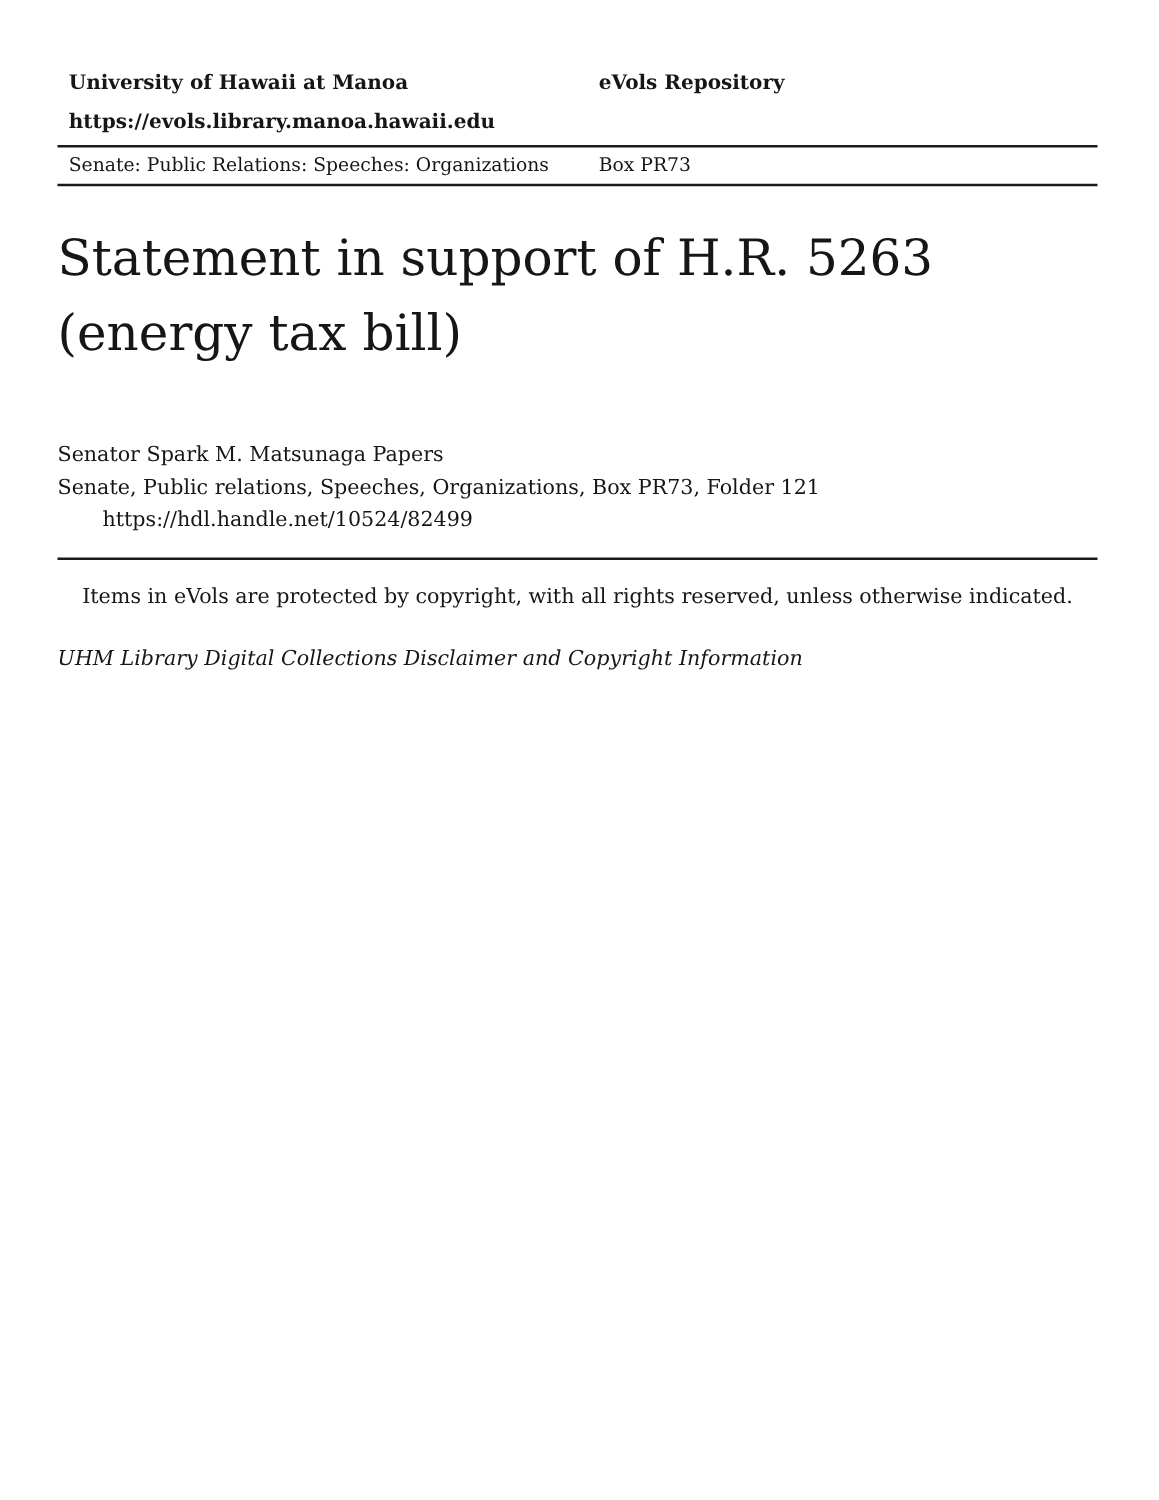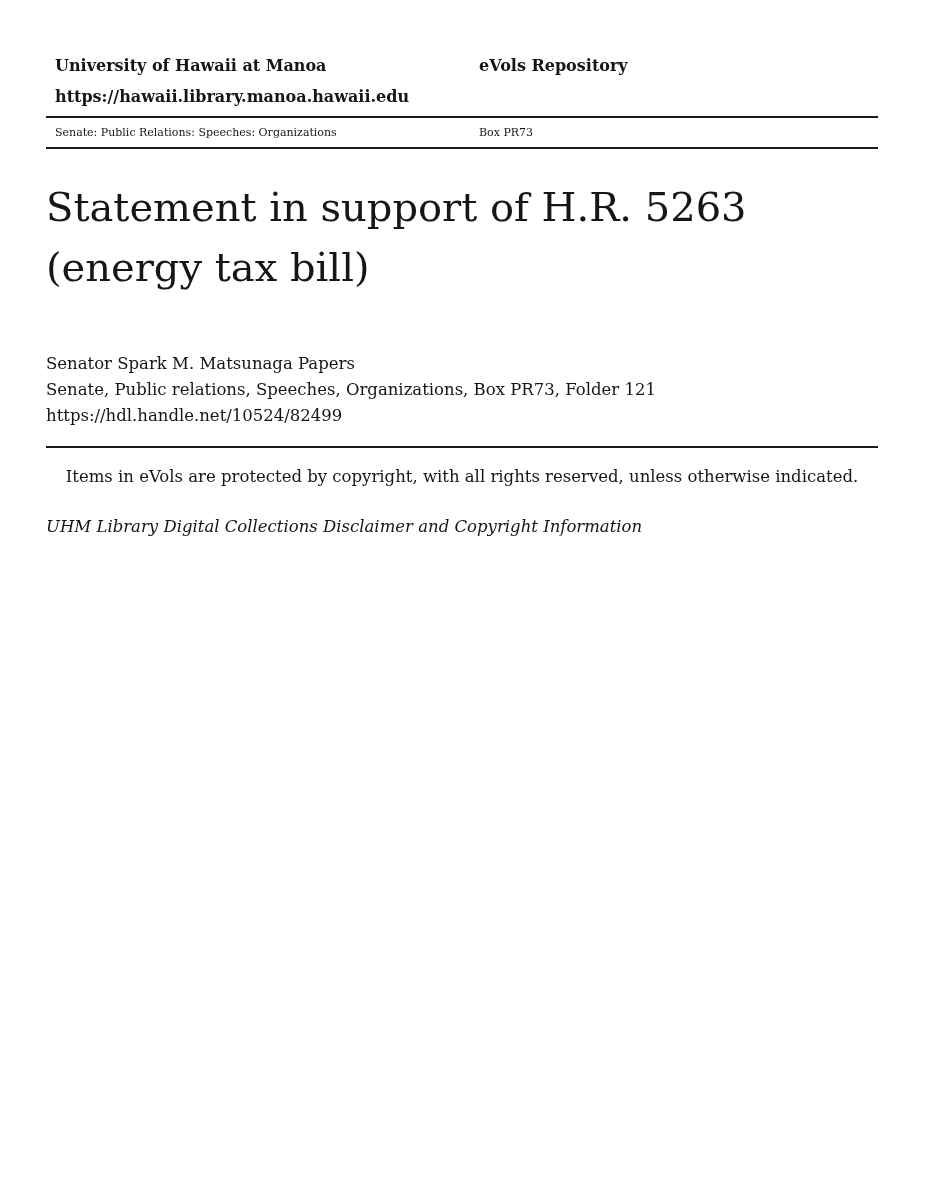--- a/index.html
+++ b/index.html
@@ -42,21 +42,21 @@
     margin: 0;
     height: 0;
   }
   .header-rule { margin-top: 4px; }
   .meta-grid {
     display: grid;
     grid-template-columns: 424px 1fr;
   }
   .meta-cell {
     padding-left: 9px;
-    font-size: 11px;
+    font-size: 15px;
     line-height: 29px;
     white-space: nowrap;
   }
 
   
   .doc-title {
     margin: 28px 0 0 0;
     font-weight: 400;
     font-size: 40px;
     line-height: 60px;
@@ -67,20 +67,21 @@
   .item-info {
     margin-top: 54px;
     font-size: 16.5px;
     line-height: 26px;
   }
   .item-info .info-line { display: block; }
   .plain-link {
     color: inherit;
     text-decoration: none;
     cursor: pointer;
+    margin-left: 36px;
   }
 
   
   .footer-rule { margin-top: 17px; }
   .copyright {
     margin: 16px 0 0 0;
     font-size: 16.5px;
     line-height: 26px;
     text-align: center;
   }
@@ -94,21 +95,21 @@
 </head>
 <body>
 
 <div class="page">
   <div class="content">
 
     <div class="doc-header">
       <div class="header-grid">
         <div class="header-cell">University of Hawaii at Manoa</div>
         <div class="header-cell">eVols Repository</div>
-        <div class="header-cell">https://hawaii.library.manoa.hawaii.edu</div>
+        <div class="header-cell">https://evols.library.manoa.hawaii.edu</div>
       </div>
       <hr class="rule header-rule">
       <div class="meta-grid">
         <div class="meta-cell">Senate: Public Relations: Speeches: Organizations</div>
         <div class="meta-cell">Box PR73</div>
       </div>
       <hr class="rule">
     </div>
 
     <h1 class="doc-title">

